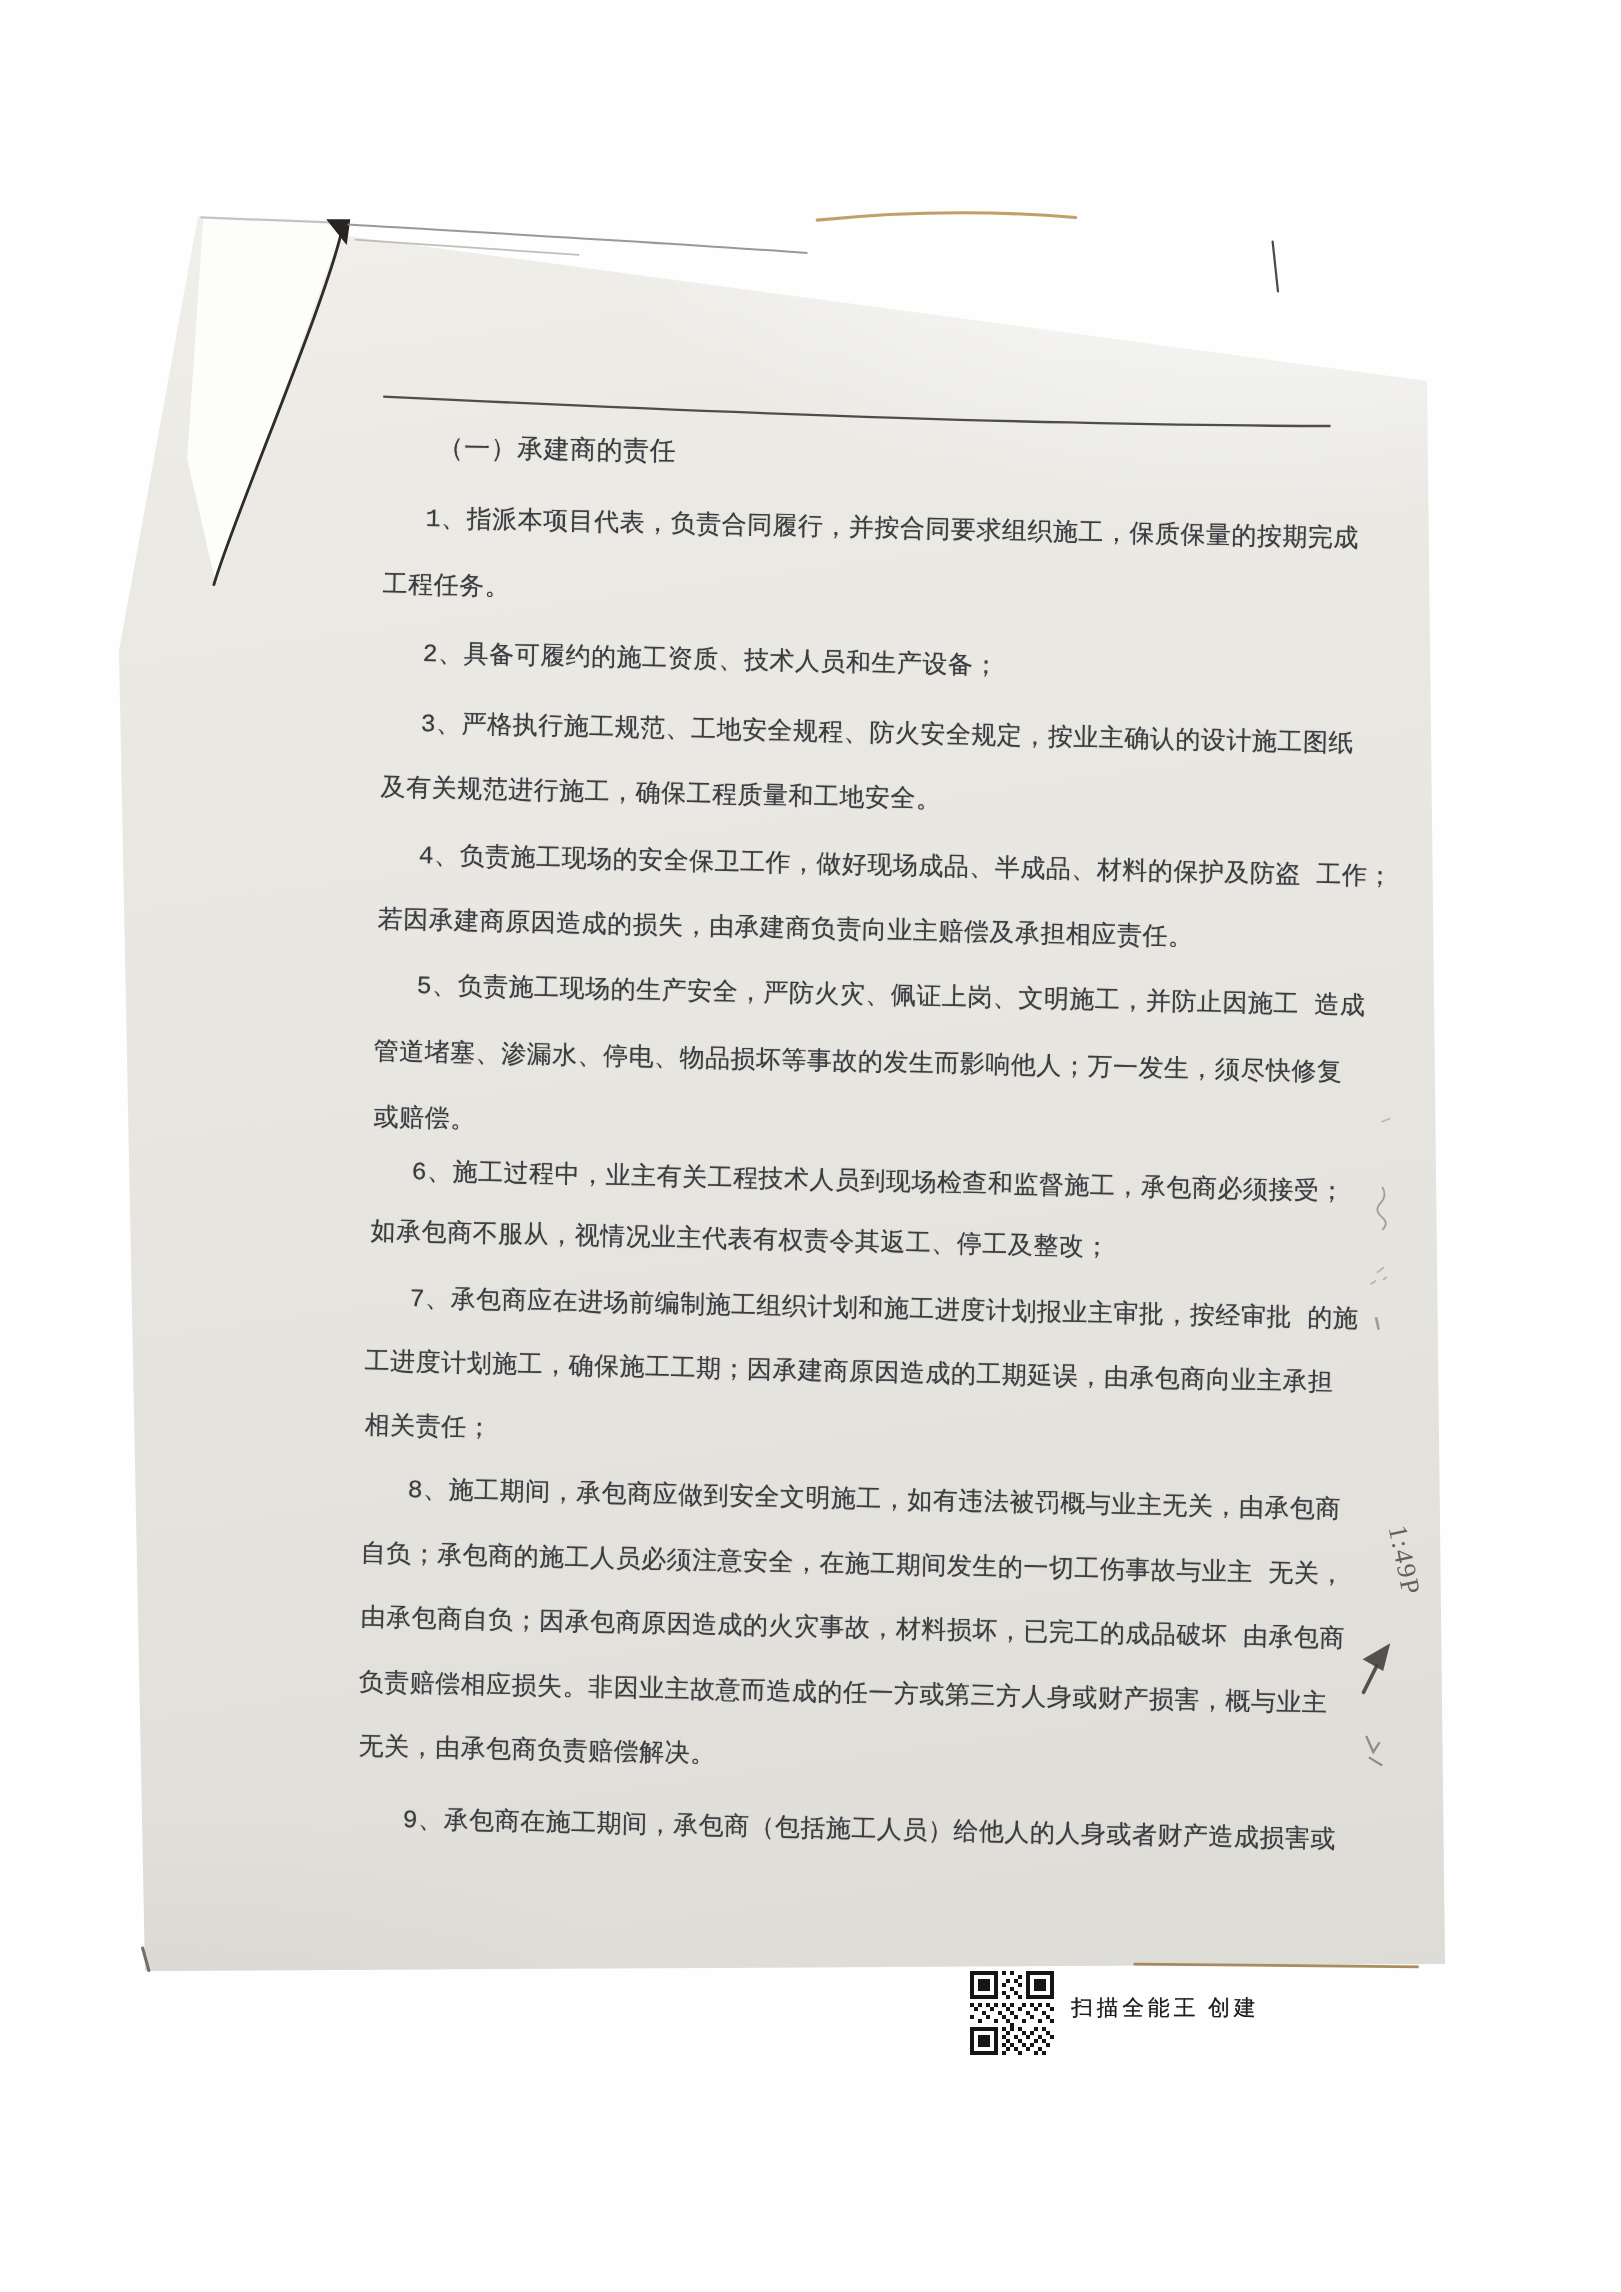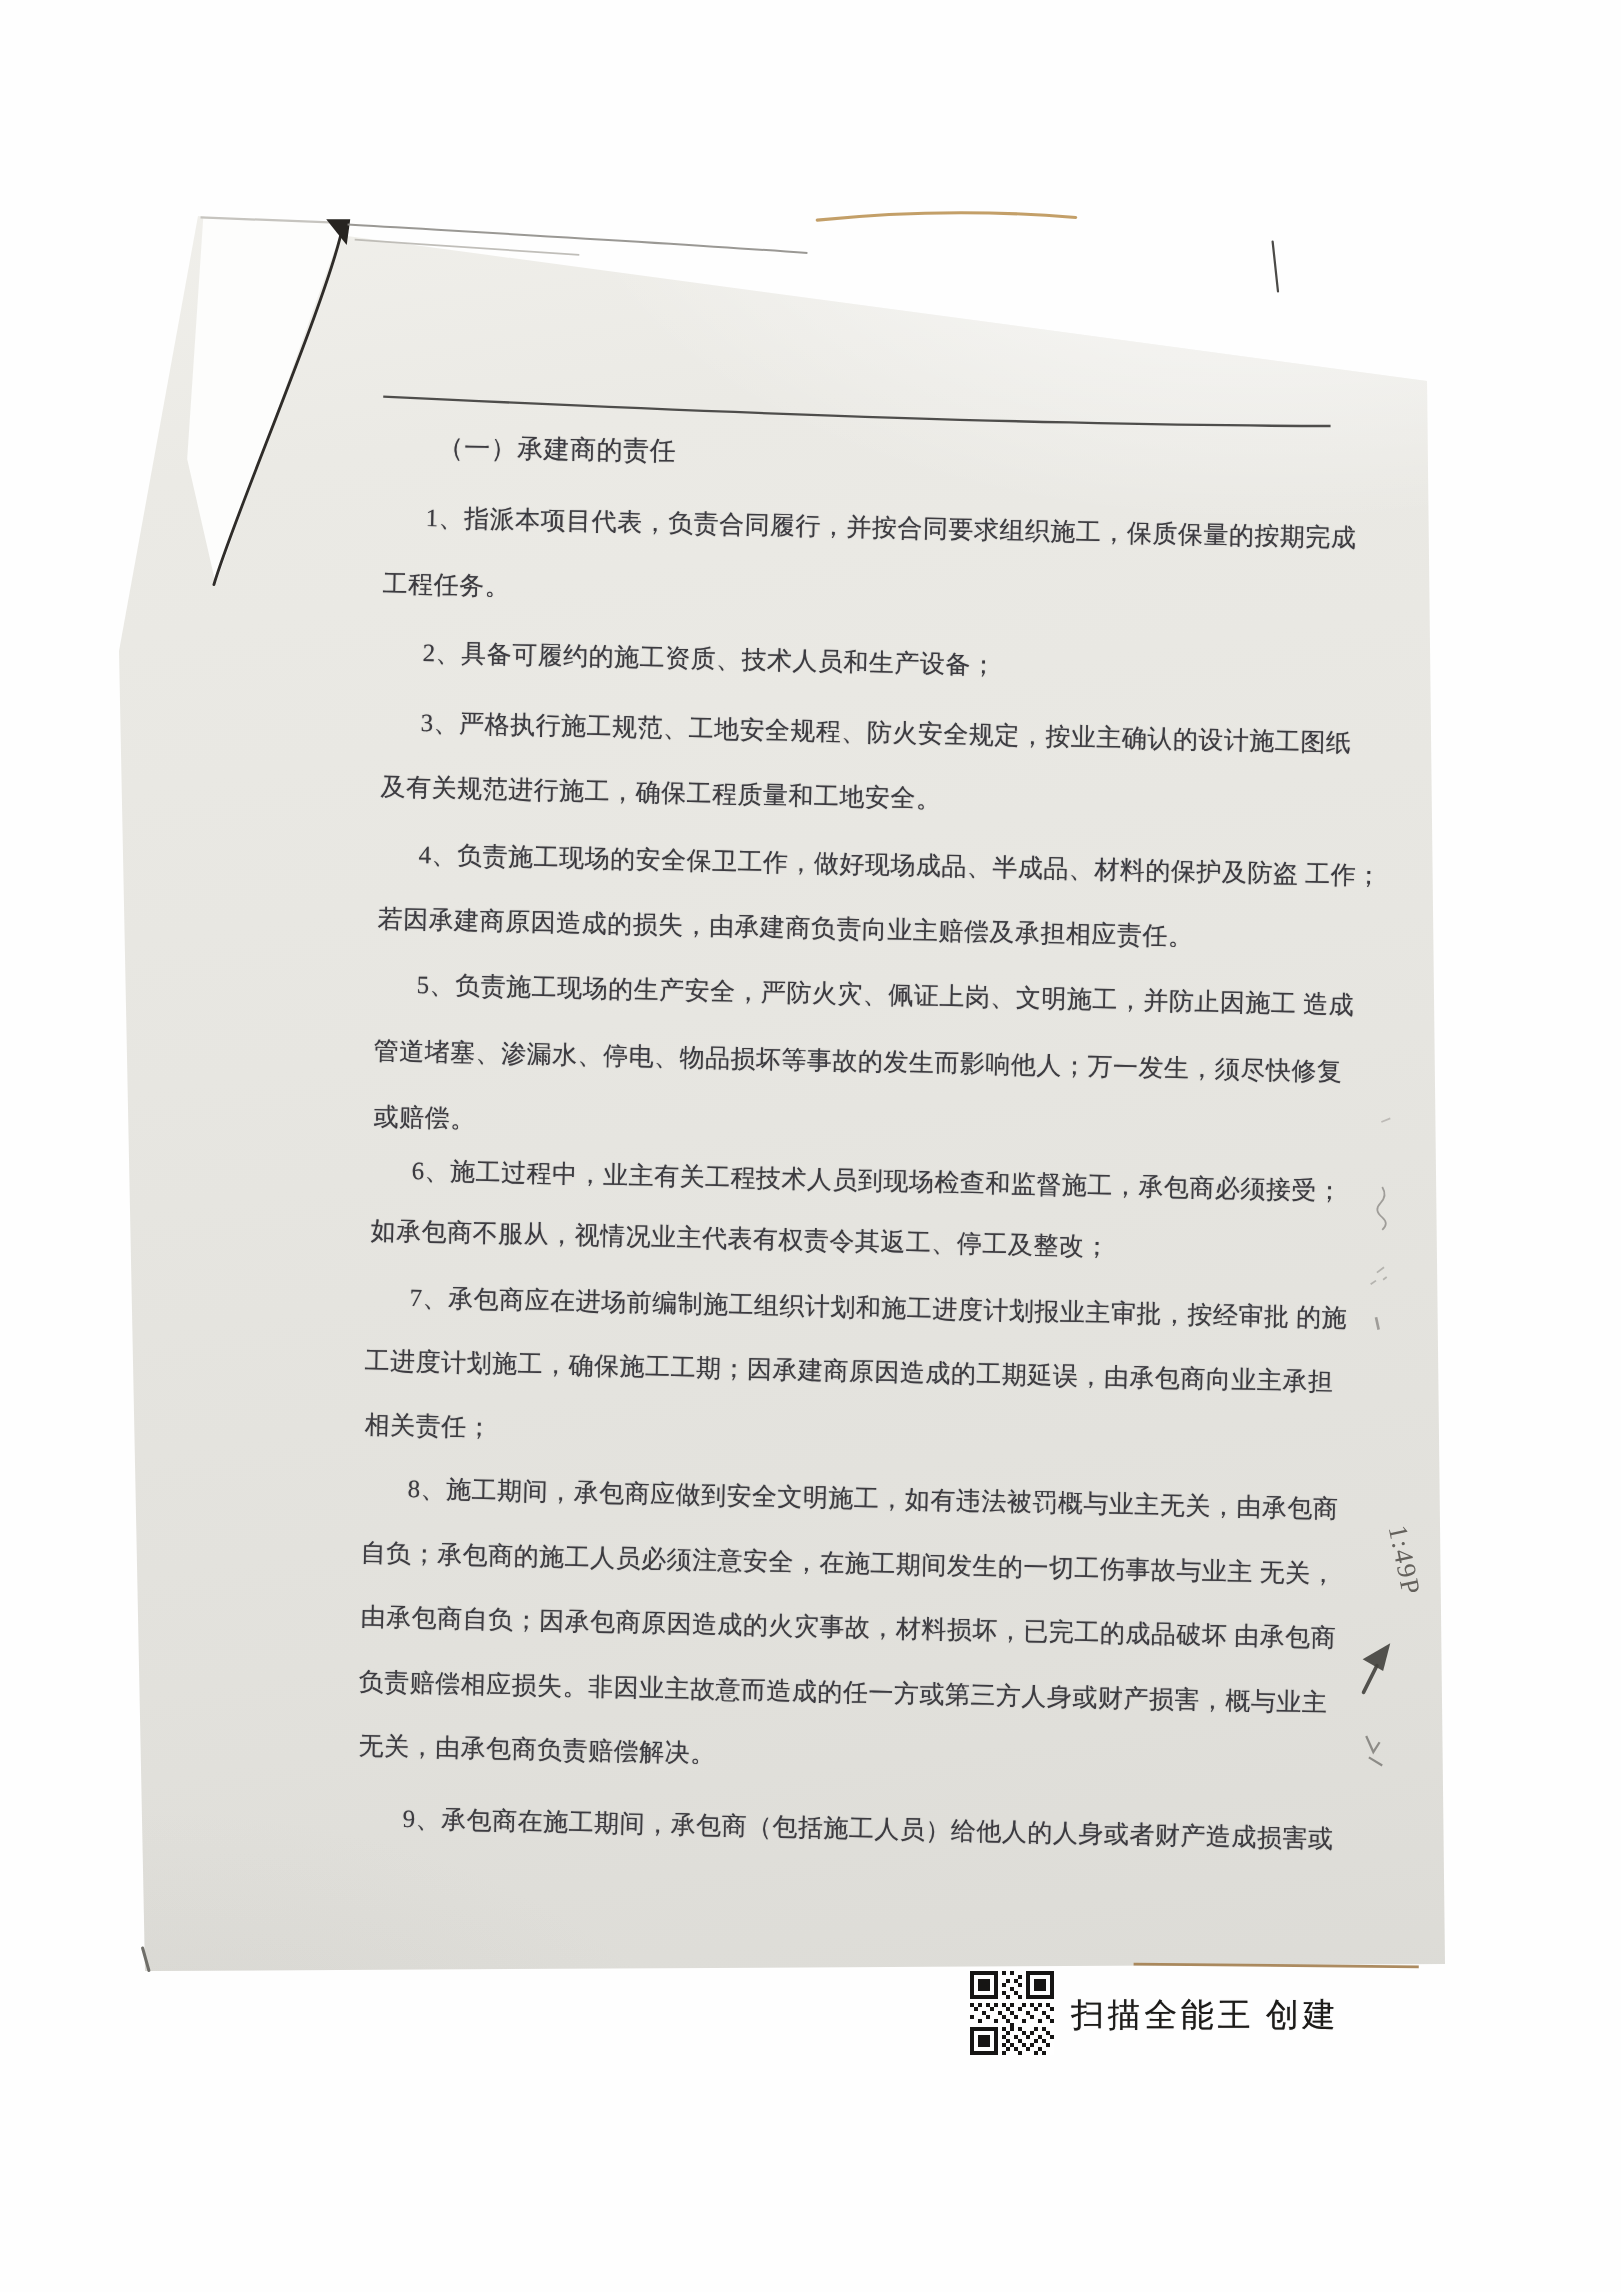--- a/index.html
+++ b/index.html
@@ -13,37 +13,37 @@
   
   .paper{
     position:absolute;left:0;top:0;width:1622px;height:2293px;
     clip-path:polygon(198px 216px,1427px 381px,1445px 1964px,145px 1971px,119px 651px);
     background:
       radial-gradient(1158px 624px at 78% 6%,rgba(255,255,255,0.92),rgba(255,255,255,0) 62%),
       radial-gradient(891px 624px at 10% 98%,rgba(170,168,162,0.22),rgba(170,168,162,0) 70%),
       linear-gradient(172deg,#f5f4f0 0%,#ebeae5 20%,#e7e6e1 44%,#e2e1dc 68%,#dcdbd6 88%,#d8d7d2 100%);
   }
   
-  .text-layer{position:absolute;left:0;top:0;width:100%;height:100%;}
+  .text-layer{position:absolute;left:0;top:0;width:100%;height:100%;font-family:Liberation Mono, monospace;}
   .tl{
     position:absolute;
     white-space:pre;
     font-size:25px;
     letter-spacing:0.5px;
     color:#3c3b40;
     text-shadow:0 0 1.1px rgba(52,52,58,0.5);
     transform:rotate(1.25deg);
     transform-origin:0 0;
   }
   .tl.head{font-size:26px;transform:rotate(0.9deg);}
   
   .qr{position:absolute;left:970px;top:1971px;width:84px;height:84px;}
   .watermark{
     position:absolute;left:1071px;top:1993px;
-    font-size:33px;letter-spacing:3.6px;color:#1c1b19;
+    font-size:22px;letter-spacing:3.6px;color:#1c1b19;
     font-family:"Liberation Serif","DejaVu Serif",serif;
     text-shadow:0 0 0.7px rgba(20,20,20,0.6);
   }
   svg.overlay{position:absolute;left:0;top:0;width:1622px;height:2293px;pointer-events:none;}
 </style>
 </head>
 <body>
 
 <div class="canvas">
 

